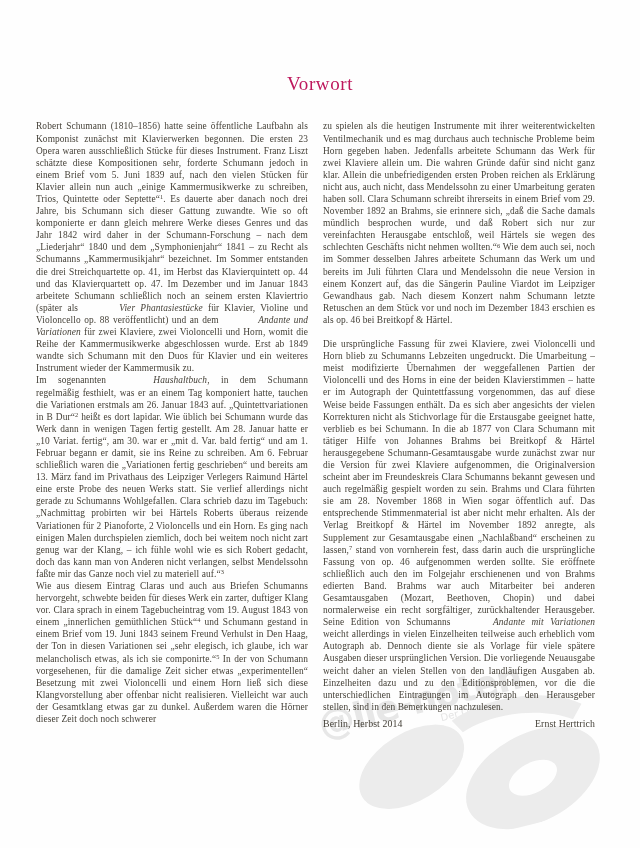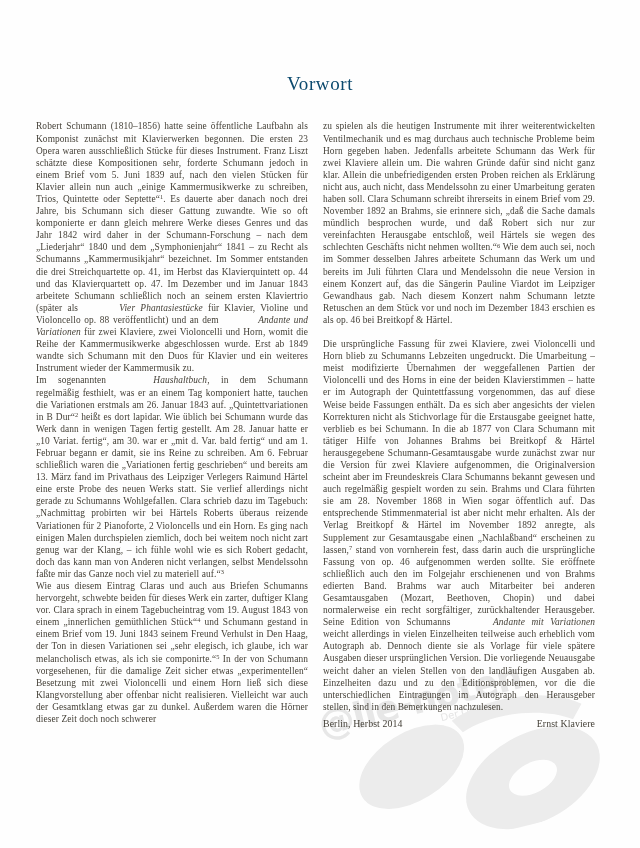--- a/index.html
+++ b/index.html
@@ -19,21 +19,21 @@
     color: #454138;
   }
   .title {
     position: relative;
     z-index: 2;
     text-align: center;
     padding-top: 60px;
     font-size: 19px;
     font-weight: normal;
     letter-spacing: 0.6px;
-    color: #0c4a6e;
+    color: #be185d;
   }
   .cols {
     position: relative;
     z-index: 2;
     display: flex;
     gap: 15px;
     padding: 13px 36px 0 36px;
   }
   .col {
     width: 272px;
@@ -109,18 +109,18 @@
         <p class="par"><span>Robert Schumann (1810–1856) hatte seine öffentliche Laufbahn als Komponist zunächst mit Klavierwerken begonnen. Die ersten 23 Opera waren ausschließlich Stücke für dieses Instrument. Franz Liszt schätzte diese Kompositionen sehr, forderte Schumann jedoch in einem Brief vom 5. Juni 1839 auf, nach den vielen Stücken für Klavier allein nun auch „einige Kammermusikwerke zu schreiben, Trios, Quintette oder Septette“</span><sup>1</sup><span>. Es dauerte aber danach noch drei Jahre, bis Schumann sich dieser Gattung zuwandte. Wie so oft komponierte er dann gleich mehrere Werke dieses Genres und das Jahr 1842 wird daher in der Schumann-Forschung – nach dem „Liederjahr“ 1840 und dem „Symphonienjahr“ 1841 – zu Recht als Schumanns „Kammermusikjahr“ bezeichnet. Im Sommer entstanden die drei Streichquartette op. 41, im Herbst das Klavierquintett op. 44 und das Klavierquartett op. 47. Im Dezember und im Januar 1843 arbeitete Schumann schließlich noch an seinem ersten Klaviertrio (später als </span><em>Vier Phantasiestücke</em><span> für Klavier, Violine und Violoncello op. 88 veröffentlicht) und an dem </span><em>Andante und Variationen</em><span> für zwei Klaviere, zwei Violoncelli und Horn, womit die Reihe der Kammermusikwerke abgeschlossen wurde. Erst ab 1849 wandte sich Schumann mit den Duos für Klavier und ein weiteres Instrument wieder der Kammermusik zu.</span></p>
         <p class="par"><span>Im sogenannten </span><em>Haushaltbuch</em><span>, in dem Schumann regelmäßig festhielt, was er an einem Tag komponiert hatte, tauchen die Variationen erstmals am 26. Januar 1843 auf. „Quintettvariationen in B Dur“</span><sup>2</sup><span> heißt es dort lapidar. Wie üblich bei Schumann wurde das Werk dann in wenigen Tagen fertig gestellt. Am 28. Januar hatte er „10 Variat. fertig“, am 30. war er „mit d. Var. bald fertig“ und am 1. Februar begann er damit, sie ins Reine zu schreiben. Am 6. Februar schließlich waren die „Variationen fertig geschrieben“ und bereits am 13. März fand im Privathaus des Leipziger Verlegers Raimund Härtel eine erste Probe des neuen Werks statt. Sie verlief allerdings nicht gerade zu Schumanns Wohlgefallen. Clara schrieb dazu im Tagebuch: „Nachmittag probirten wir bei Härtels Roberts überaus reizende Variationen für 2 Pianoforte, 2 Violoncells und ein Horn. Es ging nach einigen Malen durchspielen ziemlich, doch bei weitem noch nicht zart genug war der Klang, – ich fühle wohl wie es sich Robert gedacht, doch das kann man von Anderen nicht verlangen, selbst Mendelssohn faßte mir das Ganze noch viel zu materiell auf.“</span><sup>3</sup></p>
         <p class="par"><span>Wie aus diesem Eintrag Claras und auch aus Briefen Schumanns hervorgeht, schwebte beiden für dieses Werk ein zarter, duftiger Klang vor. Clara sprach in einem Tagebucheintrag vom 19. August 1843 von einem „innerlichen gemüthlichen Stück“</span><sup>4</sup><span> und Schumann gestand in einem Brief vom 19. Juni 1843 seinem Freund Verhulst in Den Haag, der Ton in diesen Variationen sei „sehr elegisch, ich glaube, ich war melancholisch etwas, als ich sie componirte.“</span><sup>5</sup><span> In der von Schumann vorgesehenen, für die damalige Zeit sicher etwas „experimentellen“ Besetzung mit zwei Violoncelli und einem Horn ließ sich diese Klangvorstellung aber offenbar nicht realisieren. Vielleicht war auch der Gesamtklang etwas gar zu dunkel. Außerdem waren die Hörner dieser Zeit doch noch schwerer</span></p>
       </div>
     <div class="col">
 
     <p class="par"><span>zu spielen als die heutigen Instrumente mit ihrer weiterentwickelten Ventilmechanik und es mag durchaus auch technische Probleme beim Horn gegeben haben. Jedenfalls arbeitete Schumann das Werk für zwei Klaviere allein um. Die wahren Gründe dafür sind nicht ganz klar. Allein die unbefriedigenden ersten Proben reichen als Erklärung nicht aus, auch nicht, dass Mendelssohn zu einer Umarbeitung geraten haben soll. Clara Schumann schreibt ihrerseits in einem Brief vom 29. November 1892 an Brahms, sie erinnere sich, „daß die Sache damals mündlich besprochen wurde, und daß Robert sich nur zur vereinfachten Herausgabe entschloß, weil Härtels sie wegen des schlechten Geschäfts nicht nehmen wollten.“</span><sup>6</sup><span> Wie dem auch sei, noch im Sommer desselben Jahres arbeitete Schumann das Werk um und bereits im Juli führten Clara und Mendelssohn die neue Version in einem Konzert auf, das die Sängerin Pauline Viardot im Leipziger Gewandhaus gab. Nach diesem Konzert nahm Schumann letzte Retuschen an dem Stück vor und noch im Dezember 1843 erschien es als op. 46 bei Breitkopf &amp; Härtel.</span></p>
         <p class="par gap"><span>Die ursprüngliche Fassung für zwei Klaviere, zwei Violoncelli und Horn blieb zu Schumanns Lebzeiten ungedruckt. Die Umarbeitung – meist modifizierte Übernahmen der weggefallenen Partien der Violoncelli und des Horns in eine der beiden Klavierstimmen – hatte er im Autograph der Quintettfassung vorgenommen, das auf diese Weise beide Fassungen enthält. Da es sich aber angesichts der vielen Korrekturen nicht als Stichvorlage für die Erstausgabe geeignet hatte, verblieb es bei Schumann. In die ab 1877 von Clara Schumann mit tätiger Hilfe von Johannes Brahms bei Breitkopf &amp; Härtel herausgegebene Schumann-Gesamtausgabe wurde zunächst zwar nur die Version für zwei Klaviere aufgenommen, die Originalversion scheint aber im Freundeskreis Clara Schumanns bekannt gewesen und auch regelmäßig gespielt worden zu sein. Brahms und Clara führten sie am 28. November 1868 in Wien sogar öffentlich auf. Das entsprechende Stimmenmaterial ist aber nicht mehr erhalten. Als der Verlag Breitkopf &amp; Härtel im November 1892 anregte, als Supplement zur Gesamtausgabe einen „Nachlaßband“ erscheinen zu lassen,</span><sup>7</sup><span> stand von vornherein fest, dass darin auch die ursprüngliche Fassung von op. 46 aufgenommen werden sollte. Sie eröffnete schließlich auch den im Folgejahr erschienenen und von Brahms edierten Band. Brahms war auch Mitarbeiter bei anderen Gesamtausgaben (Mozart, Beethoven, Chopin) und dabei normalerweise ein recht sorgfältiger, zurückhaltender Herausgeber. Seine Edition von Schumanns </span><em>Andante mit Variationen</em><span> weicht allerdings in vielen Einzelheiten teilweise auch erheblich vom Autograph ab. Dennoch diente sie als Vorlage für viele spätere Ausgaben dieser ursprünglichen Version. Die vorliegende Neuausgabe weicht daher an vielen Stellen von den landläufigen Ausgaben ab. Einzelheiten dazu und zu den Editionsproblemen, vor die die unterschiedlichen Eintragungen im Autograph den Herausgeber stellen, sind in den Bemerkungen nachzulesen.</span></p>
         <div class="sigrow">
           <span>Berlin, Herbst 2014</span>
-          <span>Ernst Klaviere</span>
+          <span>Ernst Herttrich</span>
         </div>
       </div>
   </div>
 
 </div>
 
 </body></html>

